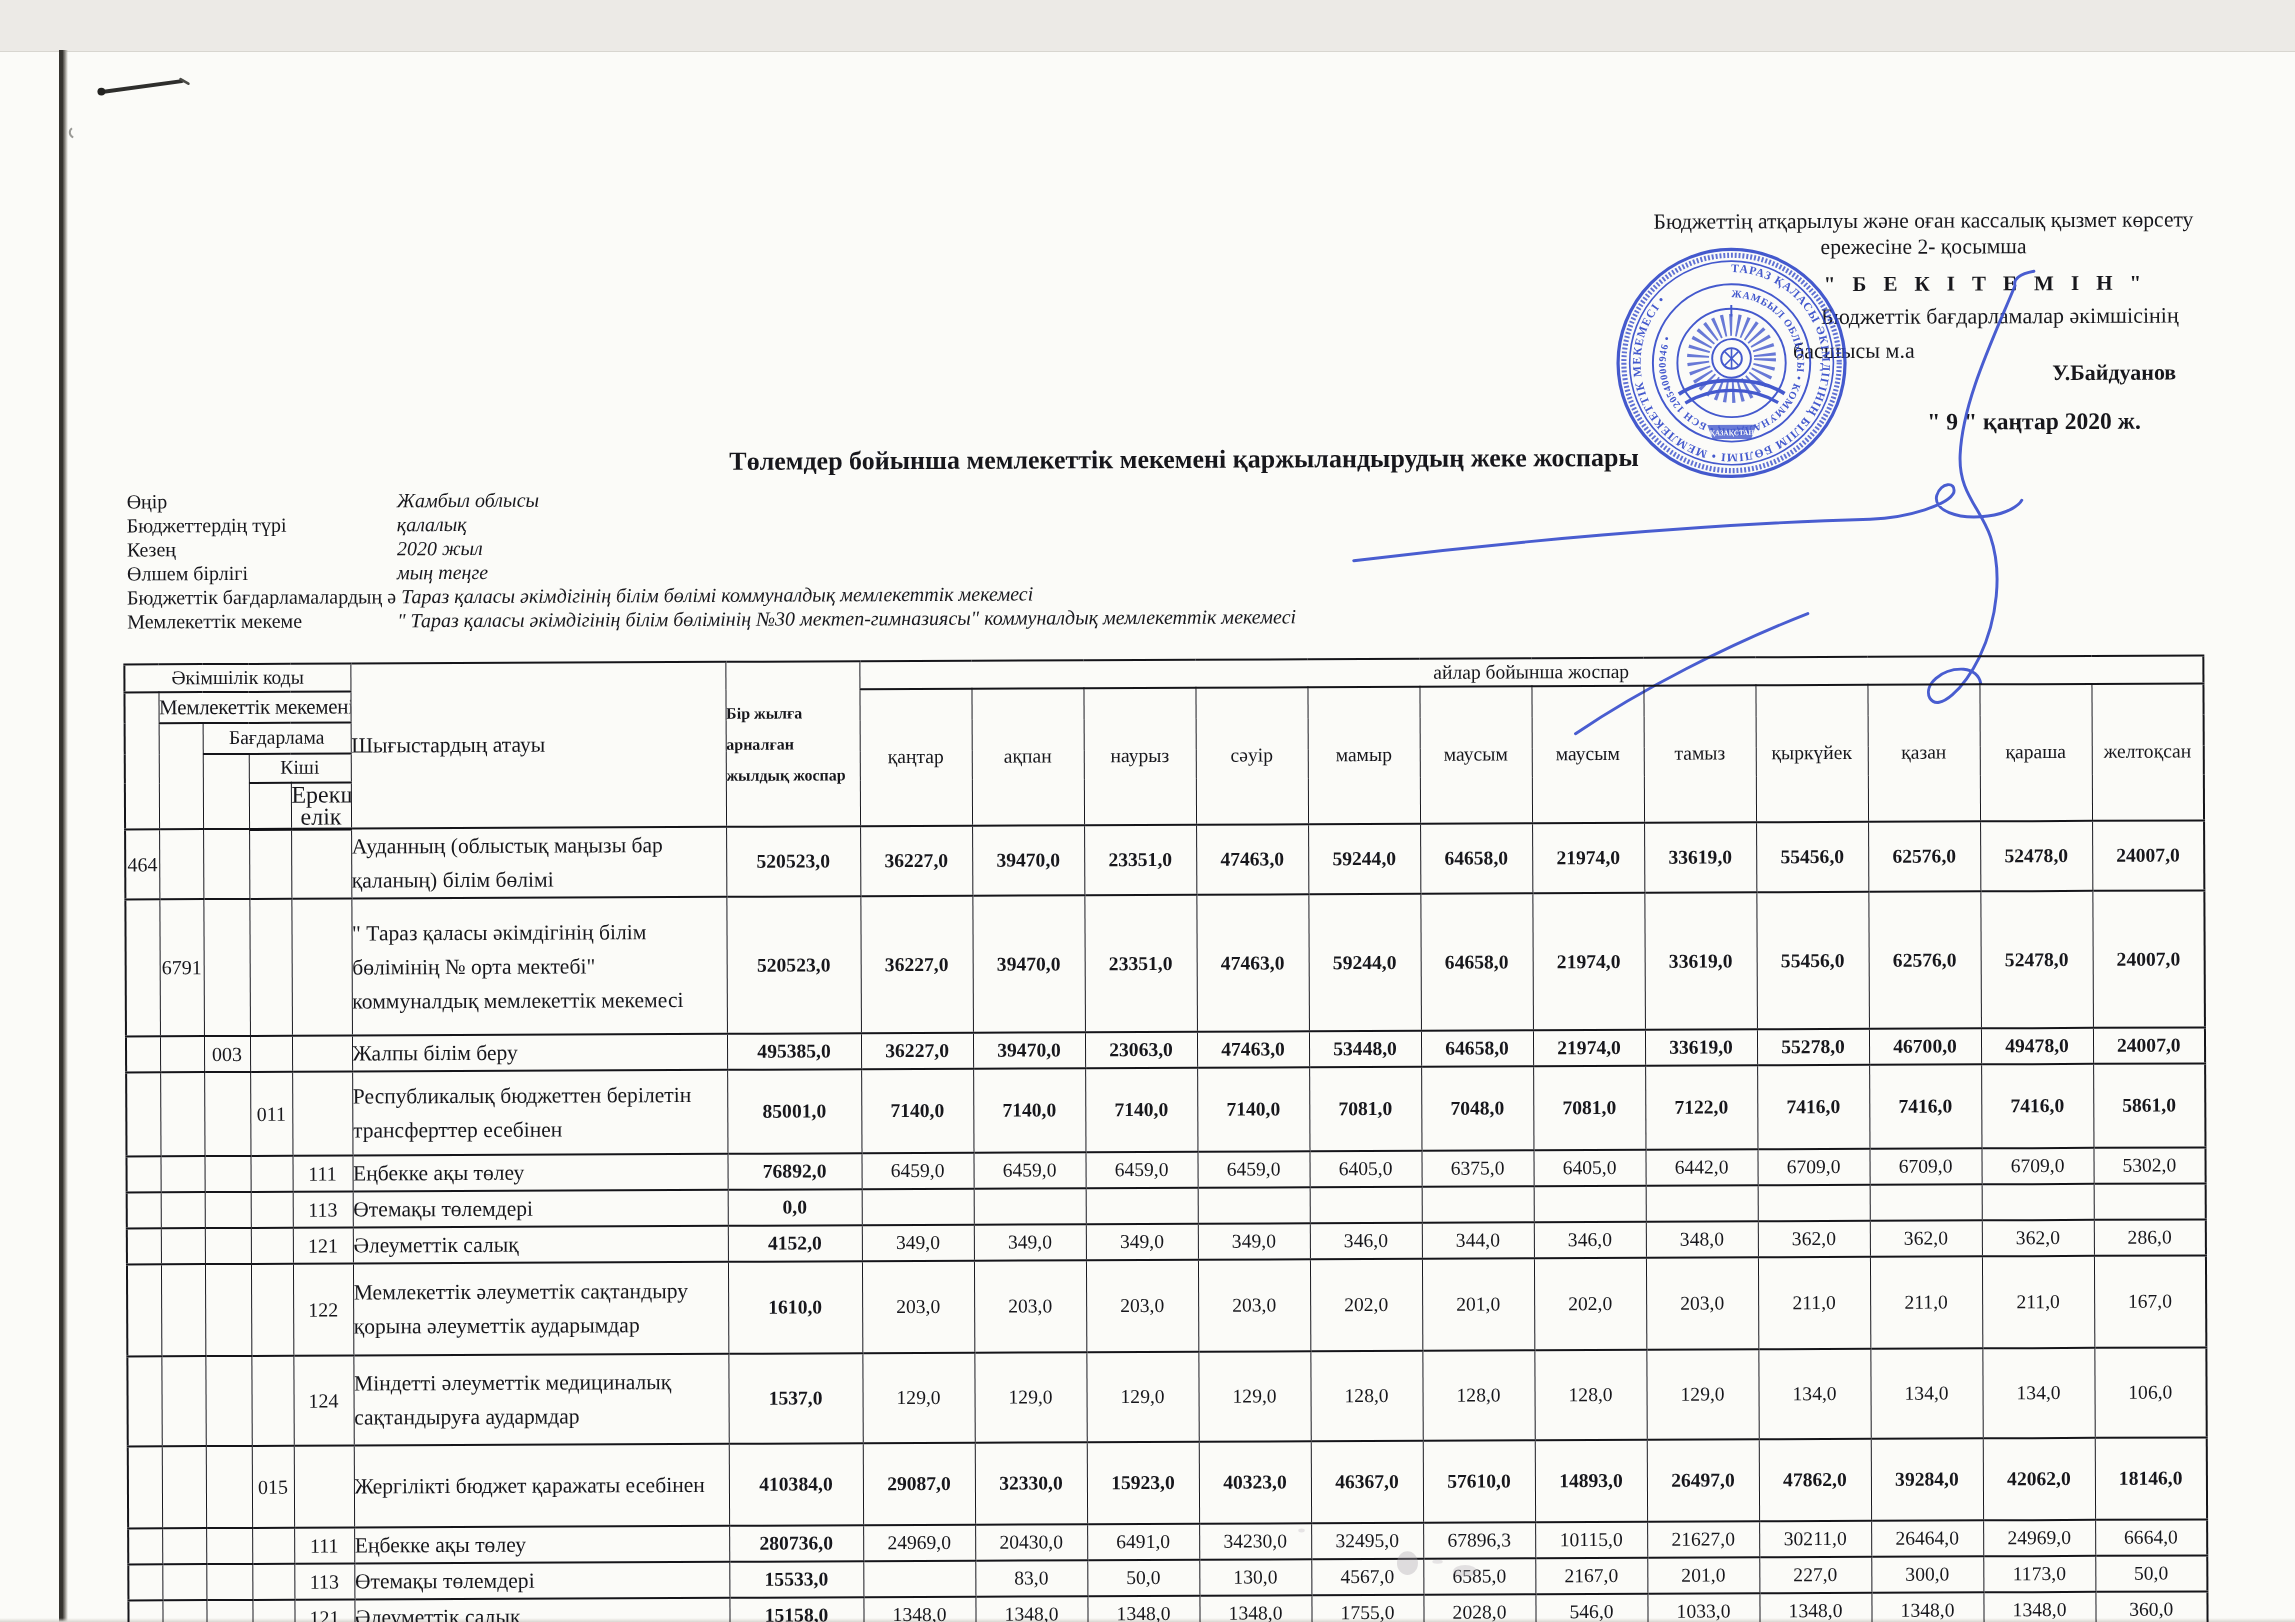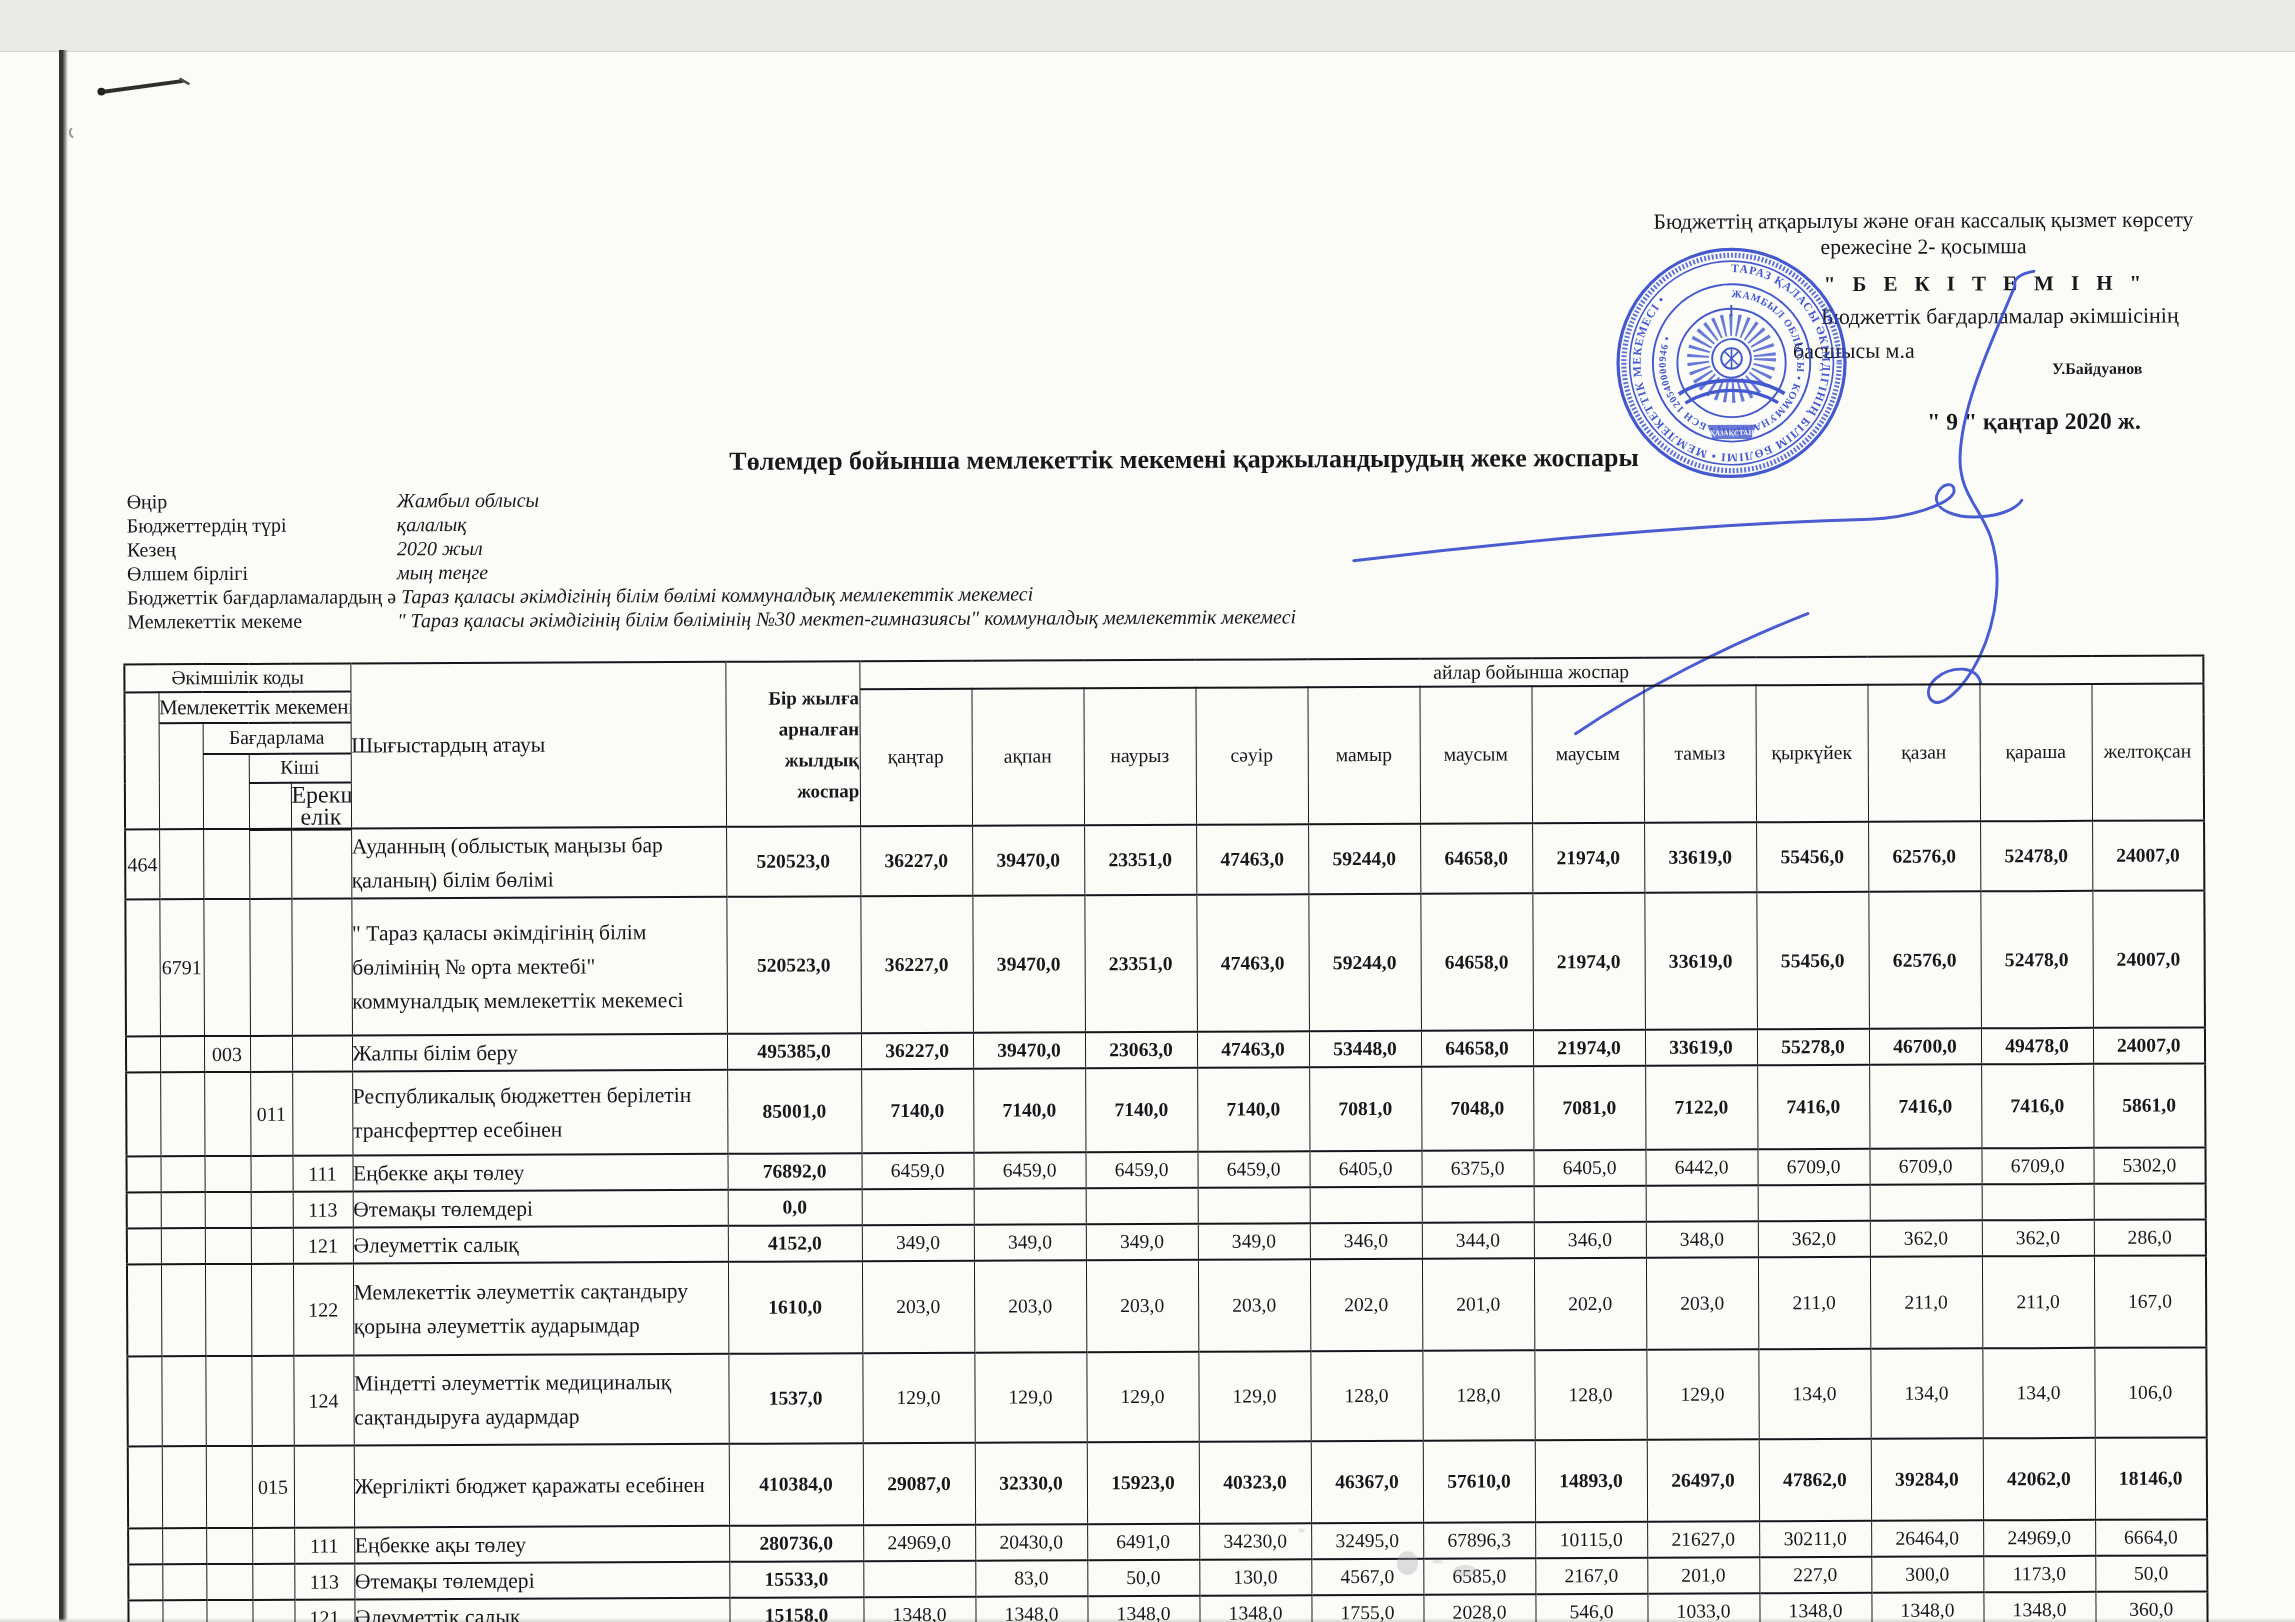--- a/index.html
+++ b/index.html
@@ -15,21 +15,21 @@
     background:linear-gradient(to right,#35332f 0%,#35332f 38%,#9b9892 70%,rgba(250,250,248,0) 100%);}
   .scan-bottom-edge{position:absolute;left:0;bottom:0;width:2295px;height:3.9px;
     background:linear-gradient(to top,#d8d6d0,rgba(250,250,248,0));}
   
   .sheet{position:absolute;left:0;top:0;width:2295px;height:1622px;transform:rotate(-0.25deg);transform-origin:50% 50%;}
   
   .appendix{position:absolute;left:1599px;top:211px;width:654px;text-align:center;font-size:21.6px;line-height:26px;}
   .approve-word{position:absolute;left:1826px;top:275px;font-size:21px;font-weight:bold;letter-spacing:5.9px;}
   .approve-role1{position:absolute;left:1823px;top:307px;font-size:22px;}
   .approve-role2{position:absolute;left:1795px;top:341px;font-size:22px;}
-  .approver-name{position:absolute;left:2054px;top:364px;font-size:16px;font-weight:bold;}
+  .approver-name{position:absolute;left:2054px;top:364px;font-size:22px;font-weight:bold;}
   .approve-date{position:absolute;left:1929px;top:412px;font-size:23.6px;font-weight:bold;}
   
   .doc-title{position:absolute;left:662px;top:445px;width:1047px;text-align:center;font-size:26px;font-weight:bold;}
   .meta{position:absolute;left:128px;top:485px;font-size:20px;}
   .meta-row{height:24px;line-height:24px;white-space:nowrap;}
   .meta-label{display:inline-block;min-width:265px;}
   .meta-value{font-style:italic;}
   
   .stamp{position:absolute;left:1611px;top:243px;width:245px;height:245px;opacity:.88;}
   .signature{position:absolute;left:1335px;top:249px;width:759px;height:497px;opacity:.92;}
@@ -37,21 +37,21 @@
   .artifacts{position:absolute;left:0;top:0;width:2295px;height:1622px;}
   
   table.fin{border-collapse:collapse;table-layout:fixed;position:absolute;left:124px;top:659px;width:2080px;
     border:2.6px solid #15151a;}
   table.fin td{border-left:1.3px solid #1a1a20;border-right:1.3px solid #1a1a20;
     border-top:2px solid #15151a;border-bottom:2px solid #15151a;
     padding:0;vertical-align:middle;overflow:hidden;}
   td.hc{text-align:center;font-size:19.6px;}
   td.hgov{text-align:center;font-size:21px;letter-spacing:-0.3px;white-space:nowrap;}
   td.hname{text-align:left;padding-left:6.5px;font-size:21.6px;}
-  td.hannual{text-align:right;font-size:19px;font-weight:bold;line-height:31px;border-radius:19px;}
+  td.hannual{text-align:left;font-size:16px;font-weight:bold;line-height:31px;border-radius:19px;}
   td.hmonth{text-align:center;font-size:19.6px;}
   td.hspec{text-align:center;font-size:24px;line-height:22px;}
   thead tr:last-child td{border-bottom:3.3px solid #111116;}
   td.code{text-align:center;font-size:20px;}
   td.nm{text-align:left;padding:2.6px 6.5px;font-size:21.6px;line-height:34px;}
   td.num{text-align:center;font-size:19.6px;}
   .b{font-weight:bold;}
   
 </style>
 </head>

